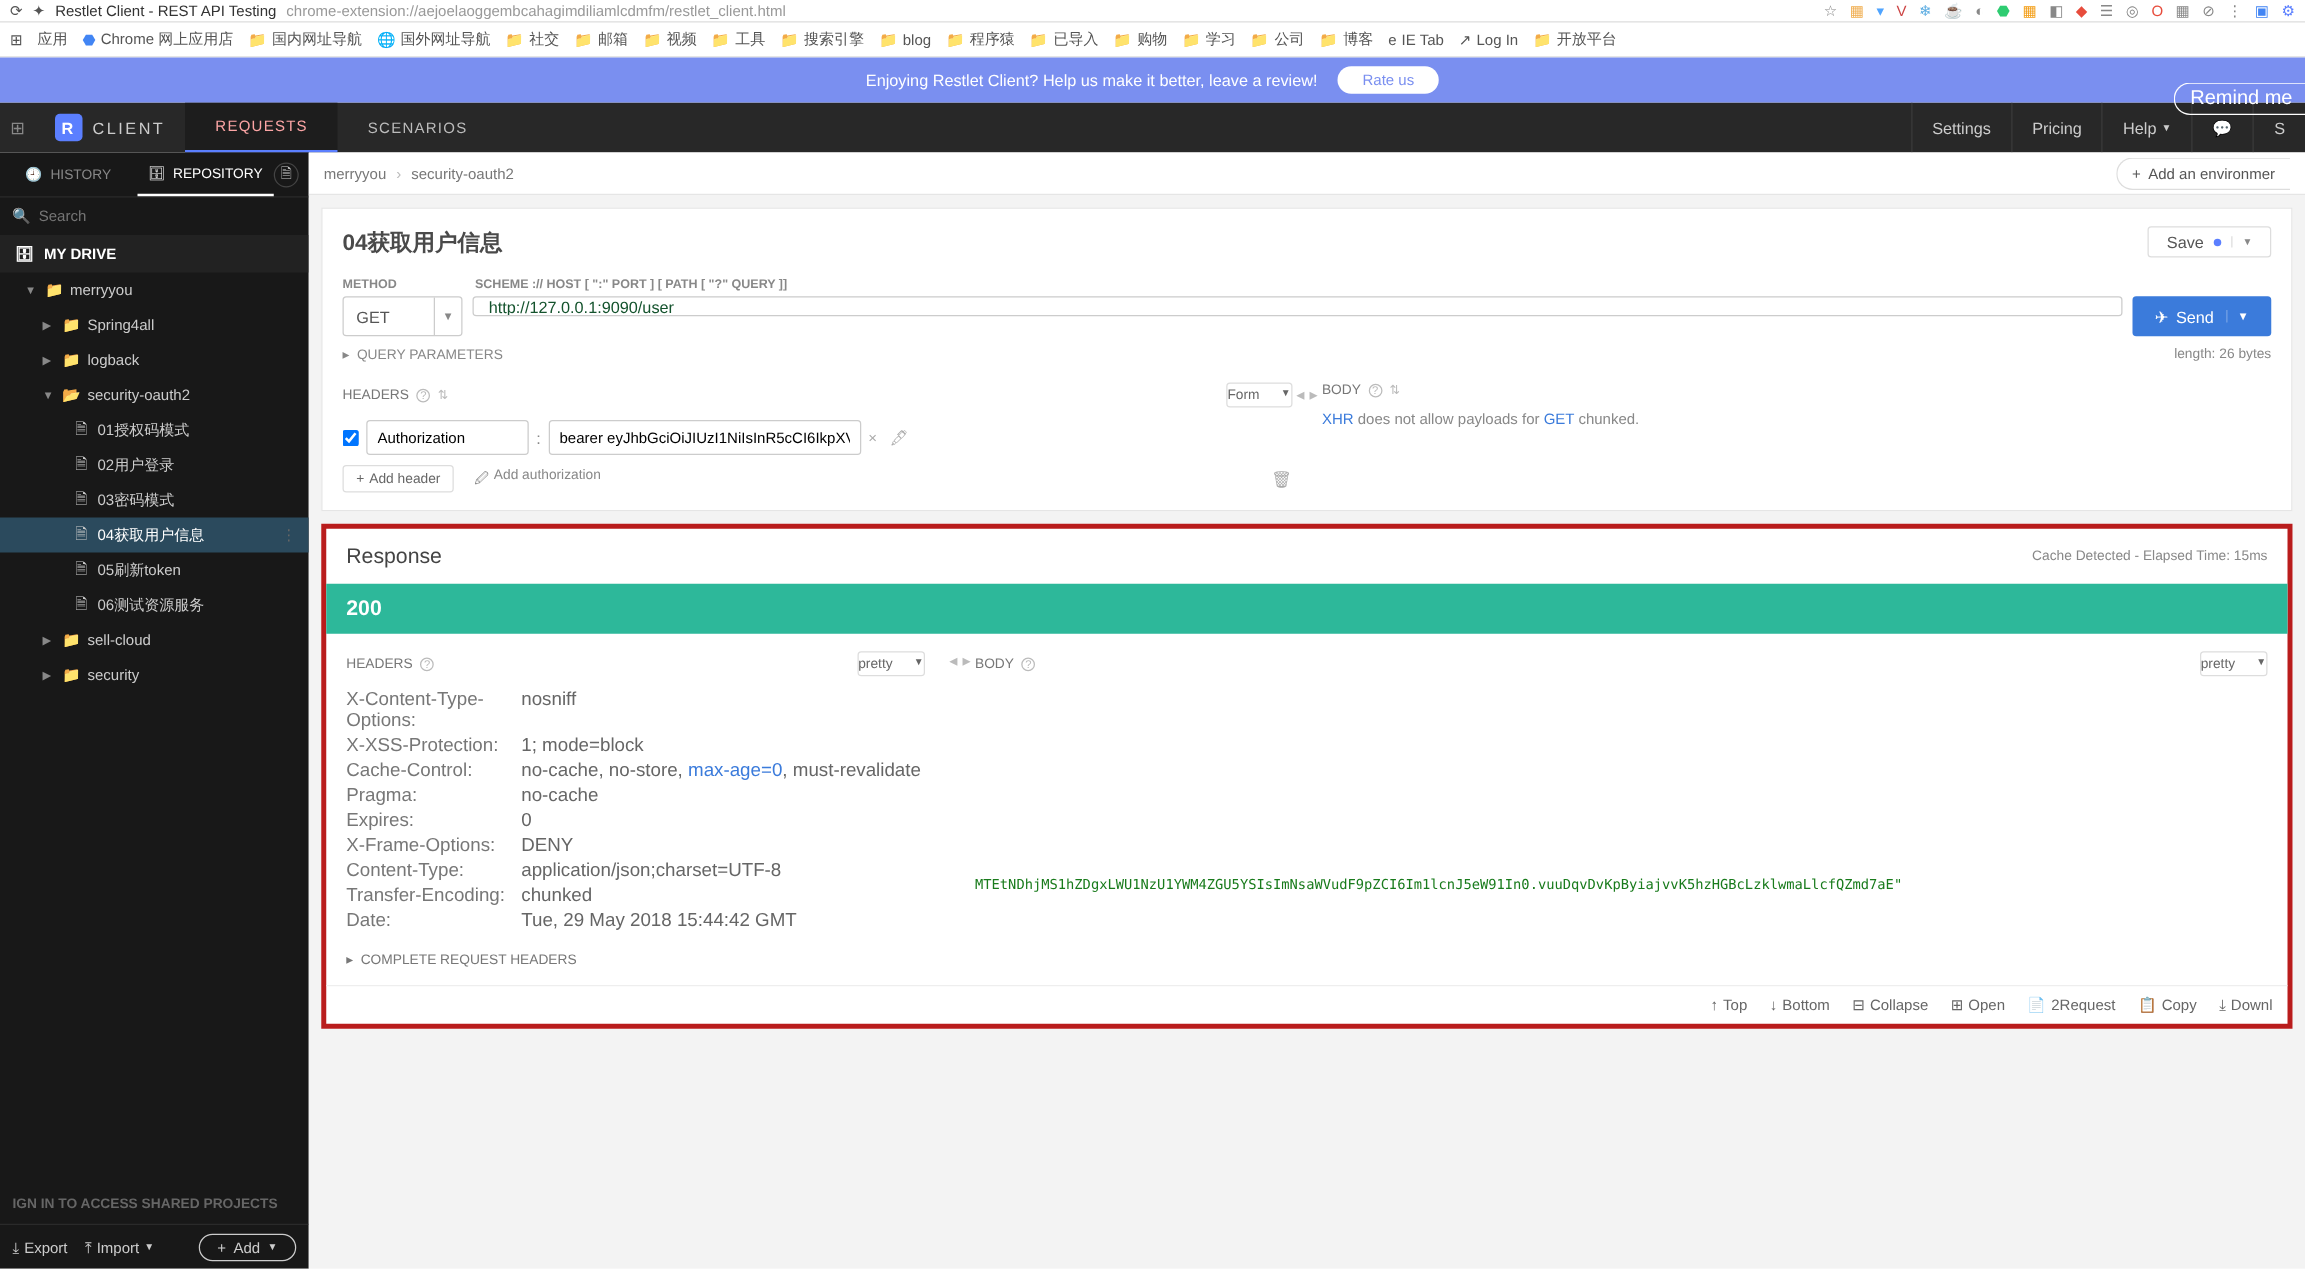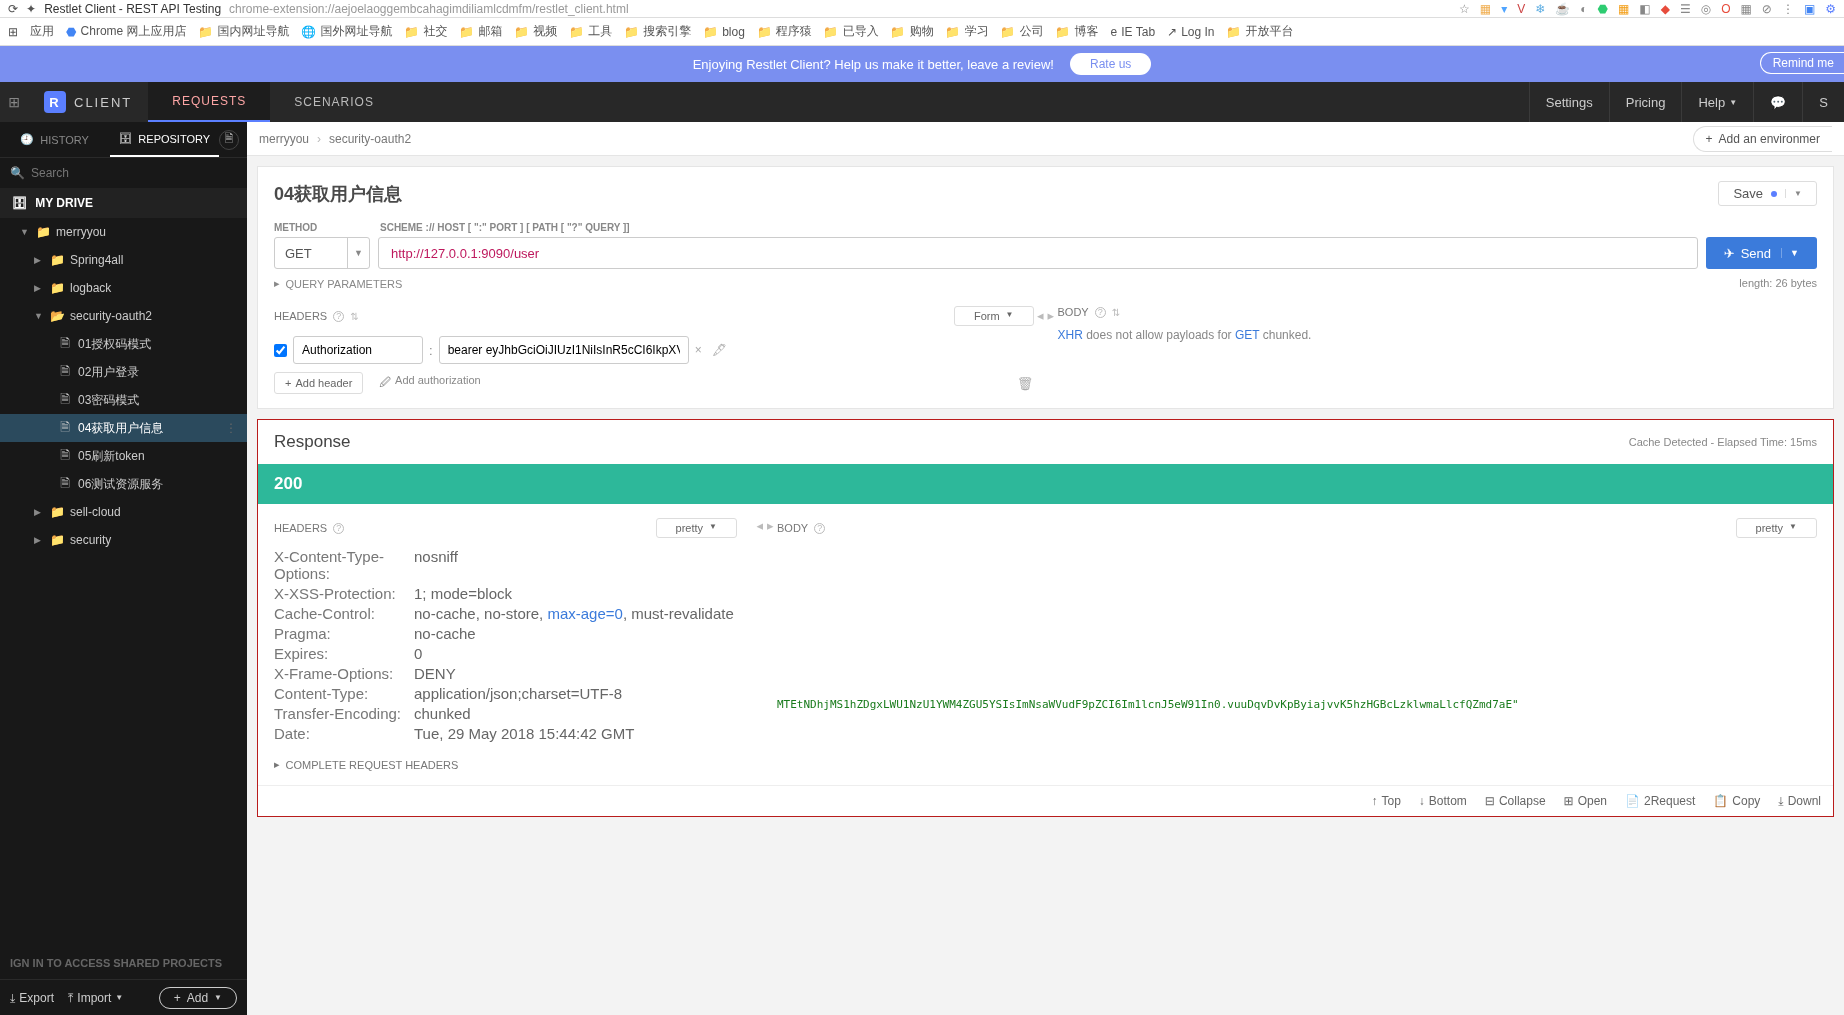--- a/index.html
+++ b/index.html
@@ -7,21 +7,21 @@
 .browser-bar { height: 18px; display: flex; align-items: center; gap: 8px; padding: 0 8px; border-bottom: 1px solid #ddd; font-size: 12px; color: #555; }
 .browser-bar .star { color: #555; }
 .browser-bar .title { color: #333; }
 .browser-bar .url { color: #999; }
 .browser-bar .right-icons { margin-left: auto; display: flex; gap: 10px; color: #888; font-size: 12px; }
 .bookmarks-bar { height: 28px; display: flex; align-items: center; padding: 0 8px; gap: 12px; border-bottom: 1px solid #ddd; font-size: 12px; color: #555; }
 .bookmarks-bar .bm { display: flex; align-items: center; gap: 4px; cursor: pointer; }
 .bookmarks-bar .folder { color: #f5c26b; }
 .banner { background: #7a8ff0; color: #fff; height: 36px; display: flex; align-items: center; justify-content: center; gap: 16px; font-size: 13px; position: relative; }
 .banner .rate-btn { background: #fff; color: #7a8ff0; border-radius: 16px; padding: 4px 20px; font-size: 12px; cursor: pointer; }
-.banner .remind { position: absolute; right: 0; top: 6px; border: 1px solid #fff; border-radius: 14px 0 0 14px; padding: 3px 10px 3px 12px; font-size: 12px; border-right: none; }
+.banner .remind { position: absolute; right: 0; top: 20px; border: 1px solid #fff; border-radius: 14px 0 0 14px; padding: 3px 10px 3px 12px; font-size: 16px; border-right: none; }
 .topnav { background: #282828; color: #bbb; height: 40px; display: flex; align-items: stretch; }
 .topnav .apps-icon { width: 28px; display: flex; align-items: center; justify-content: center; color: #888; font-size: 14px; }
 .topnav .logo { display: flex; align-items: center; gap: 8px; padding: 0 16px; color: #ccc; font-size: 13px; letter-spacing: 2px; }
 .topnav .logo-badge { width: 22px; height: 22px; background: #5b7fff; border-radius: 4px; color: #fff; display: flex; align-items: center; justify-content: center; font-weight: bold; font-size: 13px; }
 .topnav .tab { padding: 0 24px; display: flex; align-items: center; font-size: 12px; letter-spacing: 1px; cursor: pointer; }
 .topnav .tab.active { background: #1d1d1d; color: #fca5a5; border-bottom: 2px solid #5b7fff; text-align: center; }
 .topnav .right { margin-left: auto; display: flex; align-items: center; }
 .topnav .right .link { padding: 0 16px; color: #ccc; font-size: 13px; cursor: pointer; border-left: 1px solid #3a3a3a; height: 100%; display: flex; align-items: center; gap: 4px; }
 .main-row { display: flex; height: calc(100vh - 18px - 28px - 36px - 40px); }
 .sidebar { width: 247px; background: #181818; color: #ccc; display: flex; flex-direction: column; font-size: 12px; }
@@ -52,44 +52,44 @@
 .panel { background: #fff; margin: 10px 10px 0 10px; border: 1px solid #e5e5e5; padding: 14px 16px; }
 .req-title-row { display: flex; align-items: center; margin-bottom: 16px; }
 .req-title { font-size: 18px; font-weight: 600; color: #4a4a4a; }
 .save-btn { margin-left: auto; border: 1px solid #ddd; border-radius: 3px; padding: 4px 14px; font-size: 13px; color: #555; display: flex; align-items: center; gap: 8px; cursor: pointer; }
 .save-btn .dot { width: 6px; height: 6px; background: #5b7fff; border-radius: 50%; }
 .field-labels { display: flex; font-size: 10px; color: #888; margin-bottom: 4px; font-weight: bold; }
 .field-labels .m { width: 106px; }
 .req-row { display: flex; gap: 8px; }
 .method-select { width: 96px; border: 1px solid #ccc; border-radius: 3px; height: 32px; display: flex; align-items: center; padding: 0 10px; font-size: 13px; color: #555; position: relative; }
 .method-select .dd { position: absolute; right: 0; top: 0; width: 22px; height: 100%; border-left: 1px solid #ccc; display: flex; align-items: center; justify-content: center; color: #888; font-size: 9px; }
-.url-input { flex: 1; border: 1px solid #ccc; border-radius: 3px; height: 32px; padding: 0 12px; font-size: 13px; color: #be185d; }
+.url-input { flex: 1; border: 1px solid #ccc; border-radius: 3px; height: 16px; padding: 0 12px; font-size: 13px; color: #14532d; }
 .send-btn { background: #3b7bdb; color: #fff; border-radius: 3px; height: 32px; padding: 0 18px; display: flex; align-items: center; gap: 6px; font-size: 13px; cursor: pointer; position: relative; }
 .send-btn .dd { border-left: 1px solid rgba(255,255,255,0.3); padding-left: 8px; margin-left: 4px; font-size: 9px; }
 .sub-row { display: flex; justify-content: space-between; margin-top: 8px; font-size: 11px; color: #888; }
 .query-params { display: flex; align-items: center; gap: 6px; cursor: pointer; }
 .two-col { display: flex; margin-top: 16px; gap: 0; }
 .two-col .left, .two-col .right { flex: 1; }
 .two-col .divider { width: 24px; display: flex; align-items: flex-start; justify-content: center; color: #bbb; padding-top: 2px; gap: 4px; }
 .section-header { display: flex; align-items: center; font-size: 11px; color: #777; margin-bottom: 10px; gap: 6px; }
-.section-header .form-dd { margin-left: auto; border: 1px solid #ddd; border-radius: 3px; padding: 3px 19px; font-size: 11px; color: #666; display: flex; gap: 6px; cursor: pointer; }
+.section-header .form-dd { margin-left: auto; border: 1px solid #ddd; border-radius: 3px; padding: 3px 0; font-size: 11px; color: #666; display: flex; gap: 17px; cursor: pointer; }
 .header-row { display: flex; align-items: center; gap: 6px; margin-bottom: 8px; }
 .header-row input[type=checkbox] { }
 .hn-input { width: 130px; border: 1px solid #ccc; border-radius: 3px; height: 28px; padding: 0 8px; font-size: 12px; }
 .colon { color: #888; }
 .hv-input { width: 250px; border: 1px solid #ccc; border-radius: 3px; height: 28px; padding: 0 8px; font-size: 12px; }
 .hdr-actions { display: flex; gap: 10px; color: #aaa; font-size: 12px; }
 .add-header-row { display: flex; align-items: center; gap: 16px; margin-top: 4px; }
 .small-btn { border: 1px solid #ddd; border-radius: 3px; padding: 4px 10px; font-size: 11px; color: #666; display: flex; gap: 4px; cursor: pointer; }
 .link-btn { color: #888; font-size: 11px; display: flex; gap: 4px; cursor: pointer; }
 .trash-right { margin-left: auto; color: #aaa; cursor: pointer; }
 .body-note { font-size: 12px; color: #888; }
 .body-note .xhr { color: #3b7bdb; }
 .body-note .get { color: #3b7bdb; }
-.response-panel { background: #fff; margin: 10px 10px 0 10px; border: 1px solid #b91c1c; }
+.response-panel { background: #fff; margin: 10px 10px 0 10px; border: 4px solid #b91c1c; }
 .response-head { display: flex; align-items: center; padding: 12px 16px; }
 .response-title { font-size: 17px; font-weight: 500; color: #444; }
 .response-meta { margin-left: auto; font-size: 11px; color: #888; }
 .status-bar { background: #2db89a; color: #fff; padding: 10px 16px; font-size: 17px; font-weight: 600; }
 .resp-two-col { display: flex; }
 .resp-left { width: 495px; padding: 14px 16px; }
 .resp-divider { width: 24px; display: flex; align-items: flex-start; justify-content: center; color: #bbb; padding-top: 14px; gap: 4px; }
 .resp-right { flex: 1; padding: 14px 16px 14px 0; }
 .resp-headers-list { font-family: Menlo, Consolas, monospace; font-size: 15px; color: #666; margin-top: 10px; }
 .resp-headers-list .hrow { display: flex; margin-bottom: 3px; }

